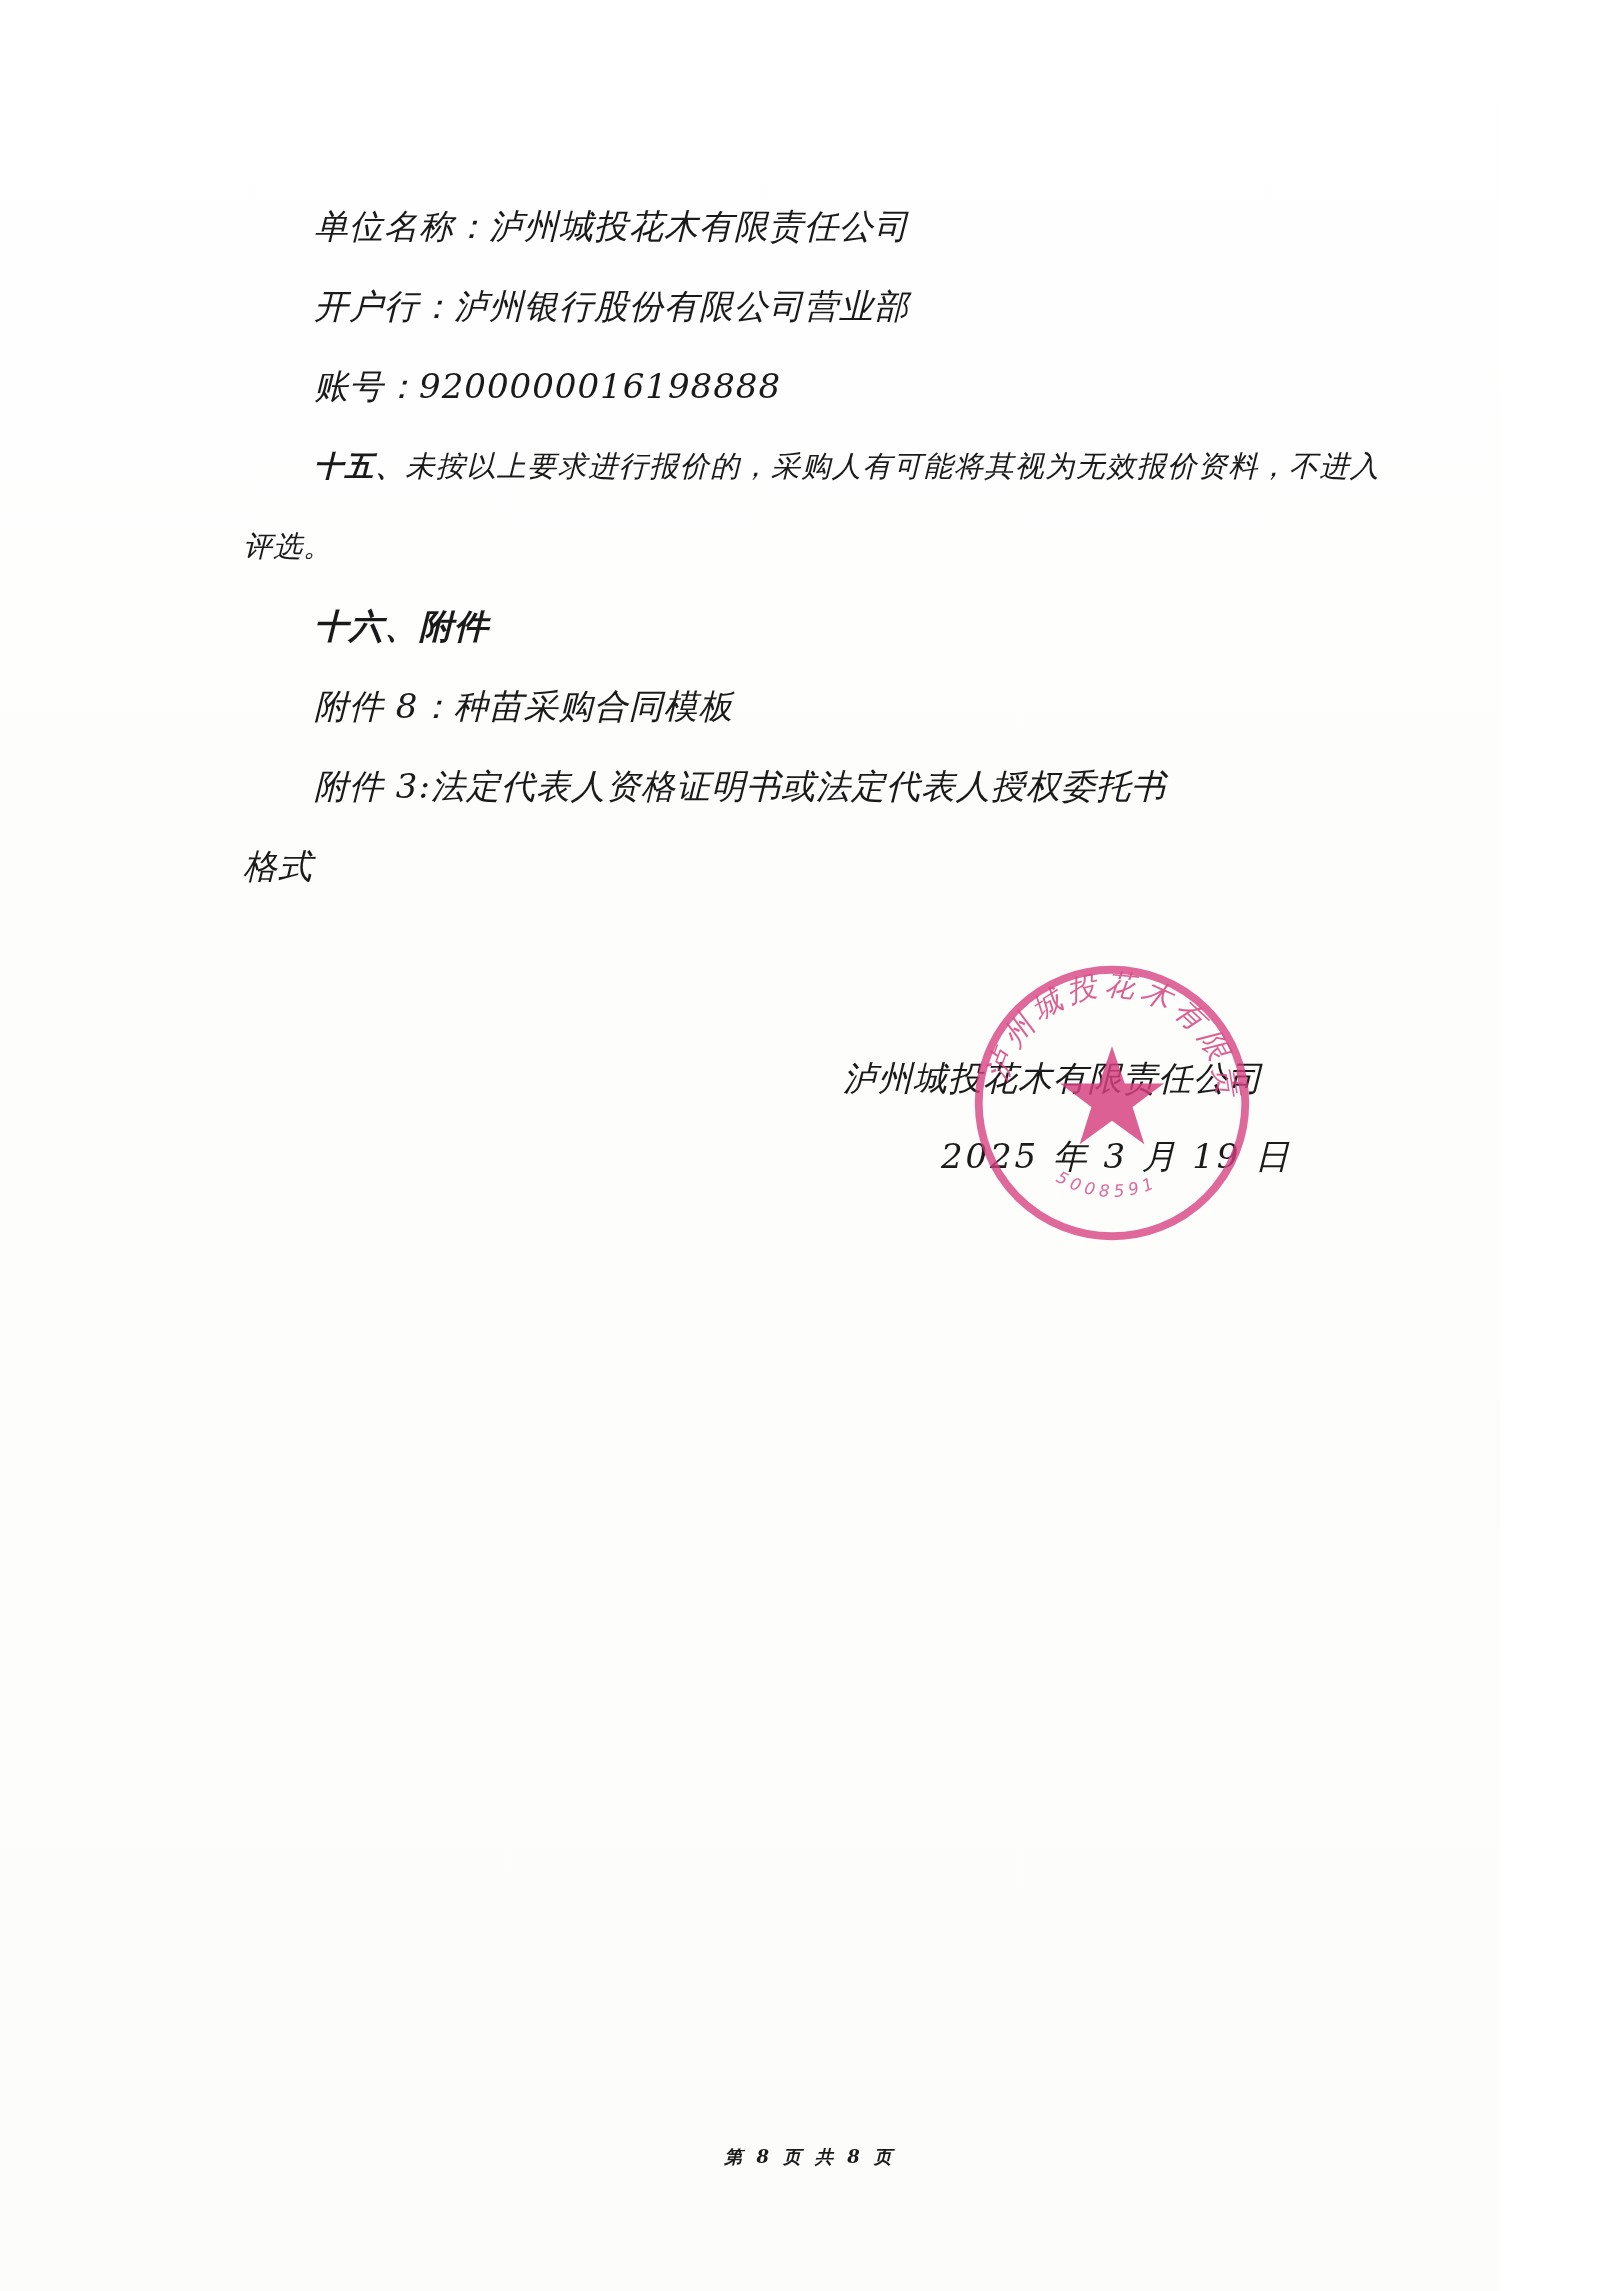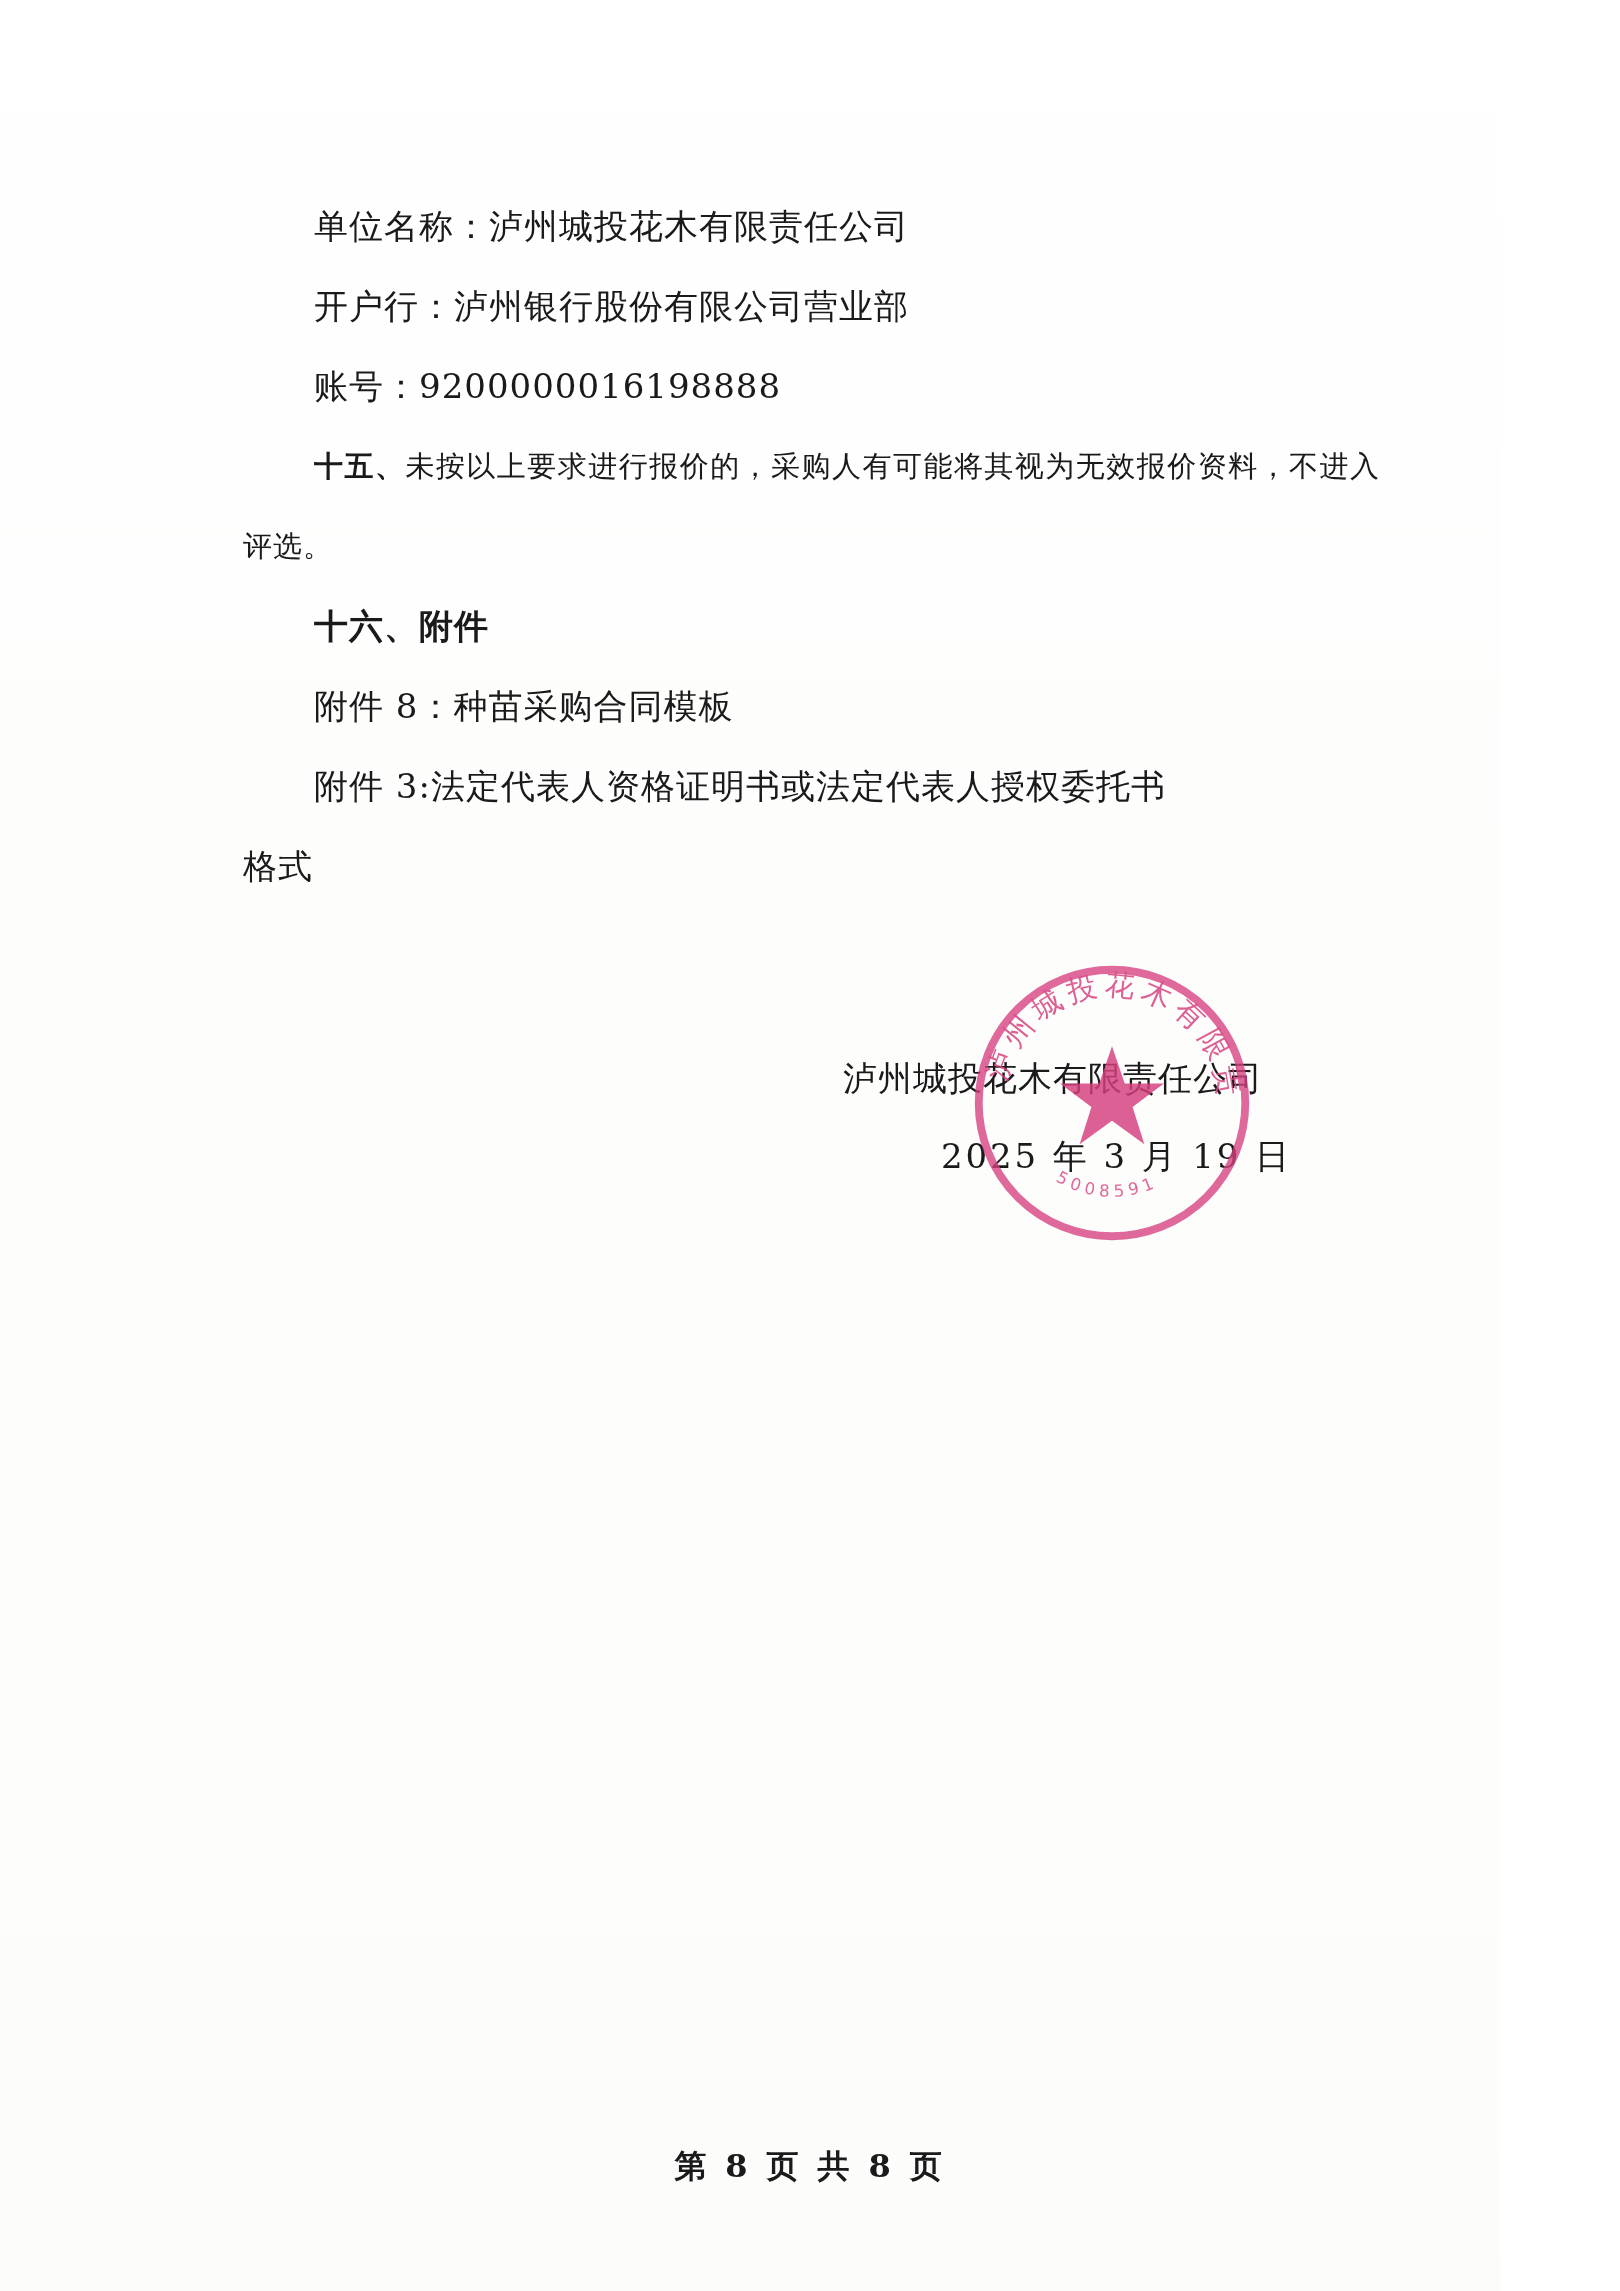--- a/index.html
+++ b/index.html
@@ -16,20 +16,21 @@
     overflow: hidden;
   }
 
   .page {
     position: absolute;
     left: 0;
     top: 0;
     width: 1500px;
     height: 2292px;
     background: #14b8a6;
+    font-style: italic;
   }
 
   
   .paper-tint {
     position: absolute;
     inset: 0;
     background: linear-gradient(180deg, #ffffff 0%, #fdfdfc 40%, #fcfcfb 100%);
     pointer-events: none;
   }
 
@@ -91,21 +92,21 @@
     pointer-events: none;
     opacity: 0.92;
   }
 
   .footer {
     position: absolute;
     left: 0;
     top: 2145px;
     width: 1620px;
     text-align: center;
-    font-size: 32px;
+    font-size: 18px;
     font-weight: 700;
     letter-spacing: 3.9px;
     color: #1a1a1a;
   }
 </style>
 </head>
 <body>
 
 <div class="page">
   <div class="paper-tint"></div>

